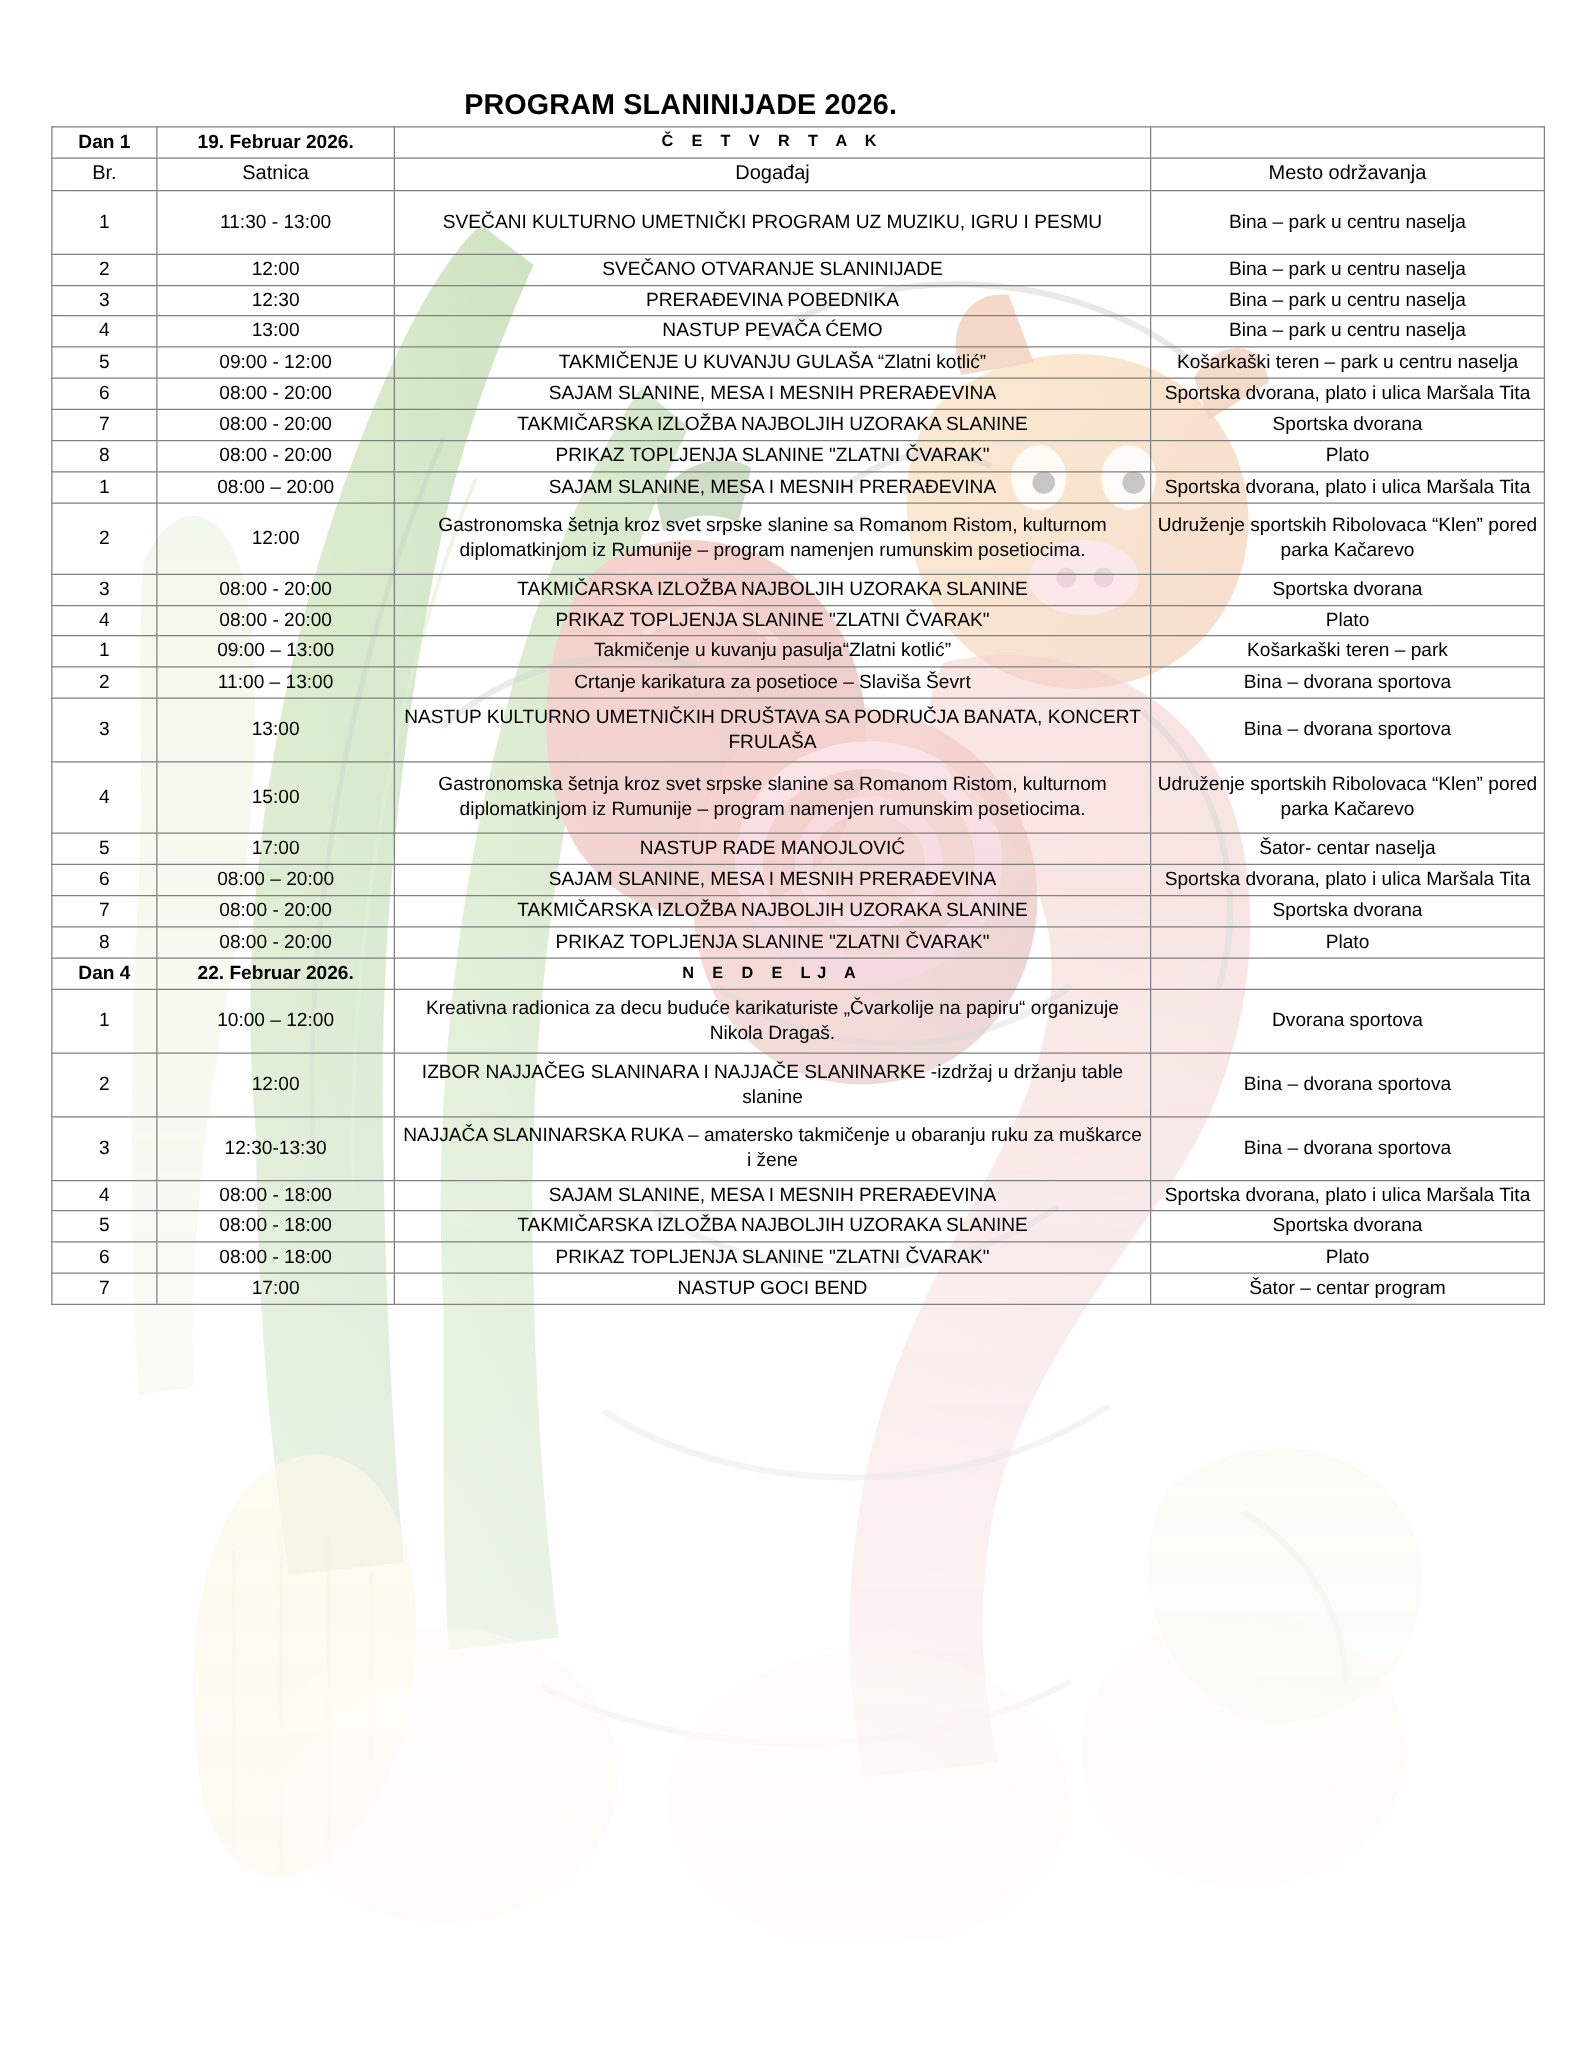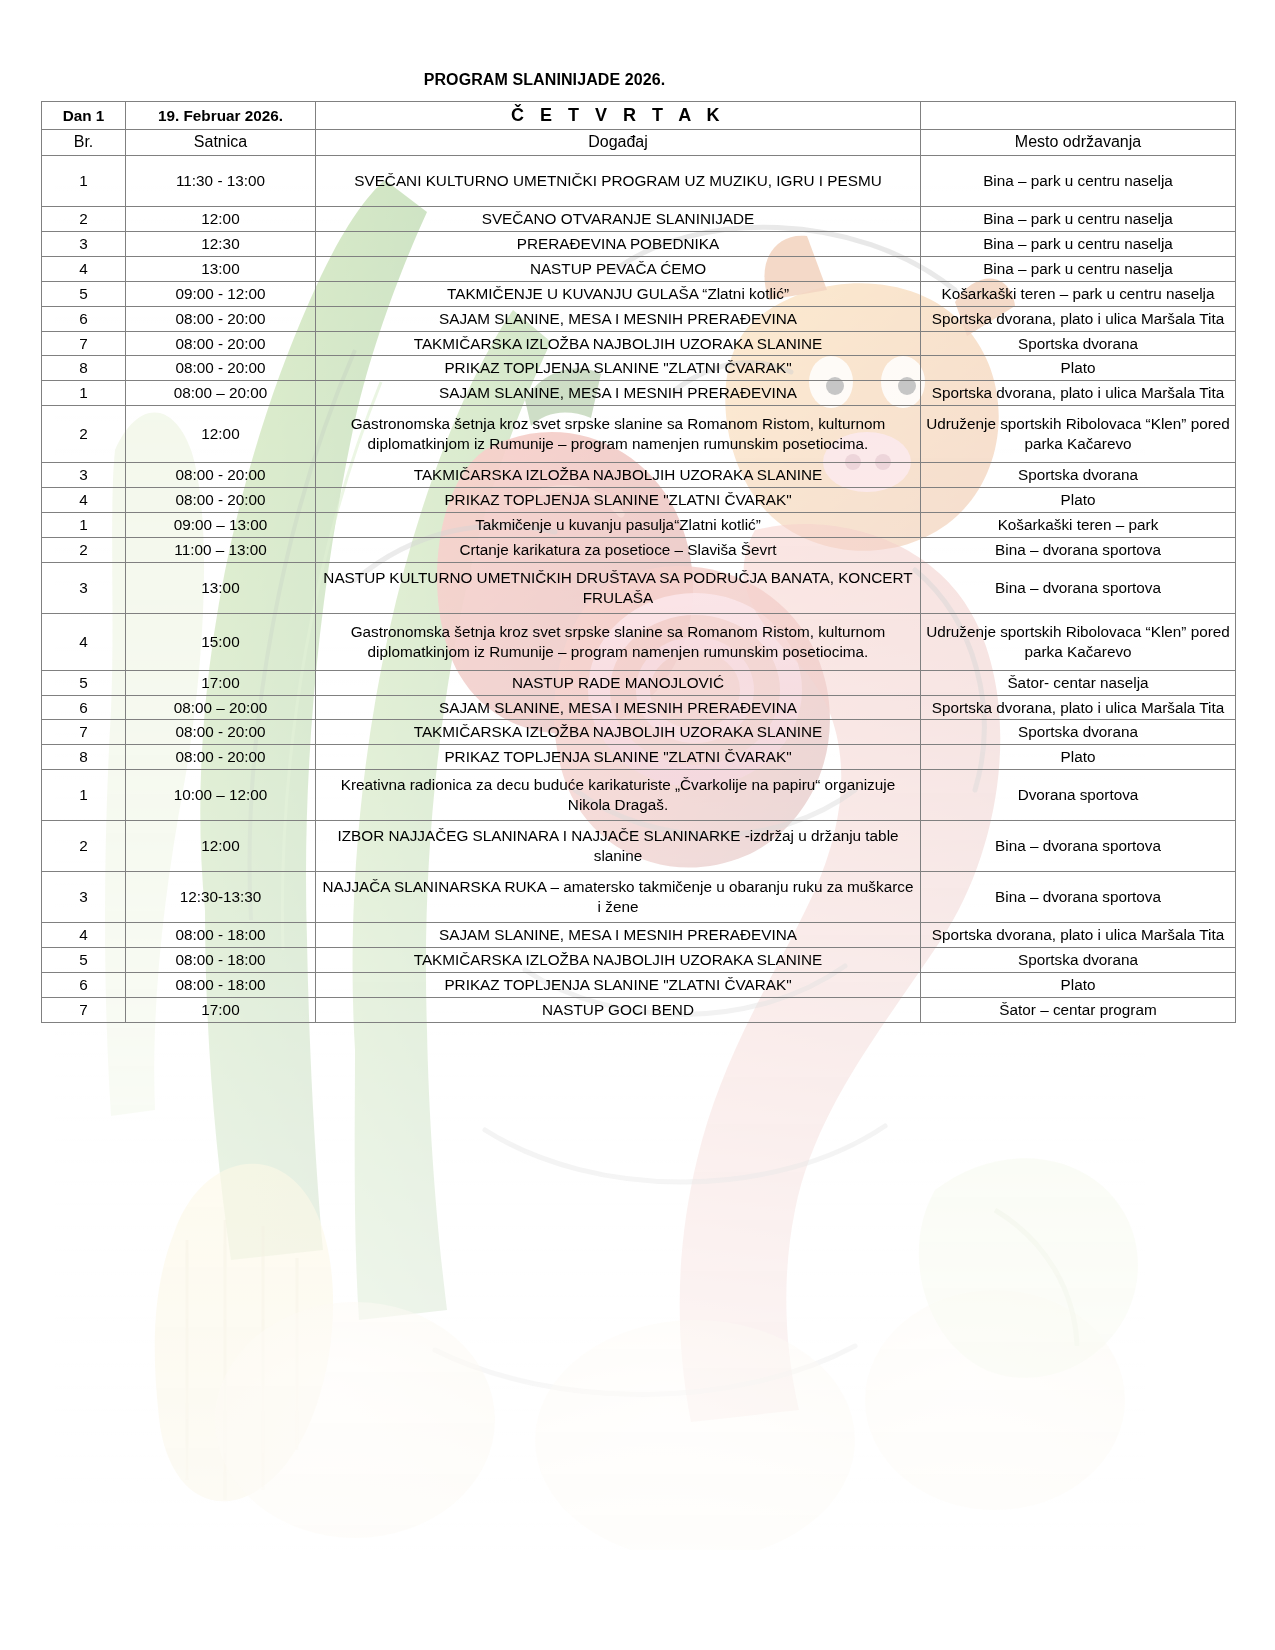--- a/index.html
+++ b/index.html
@@ -36,21 +36,21 @@
     z-index: 2;
     padding: 0;
   }
 
   #doc-title {
     position: absolute;
     top: 72px;
     left: 0;
     width: 1089px;
     text-align: center;
-    font-size: 16px;
+    font-size: 23px;
     font-weight: bold;
     letter-spacing: 0.1px;
     line-height: 1;
   }
 
   #program-table {
     position: absolute;
     top: 101px;
     left: 41px;
     width: 1194px;
@@ -67,21 +67,21 @@
     background: transparent;
   }
   .c-no   { width: 84px; }
   .c-time { width: 190px; }
   .c-ev   { width: 605px; }
   .c-loc  { width: 315px; }
 
   tr.day-row td { font-weight: bold; margin-top: 20px; }
   td.dayname {
     font-weight: bold;
-    font-size: 18px;
+    font-size: 13px;
     letter-spacing: 5.5px;
     padding-left: 5px;
   }
   td.blank { }
 
   tr.head-row td { font-weight: normal; font-size: 16px; }
 
   .tall-1 td { height: 46px; }
   .tall-2 td { height: 52px; }
 </style>
@@ -339,20 +339,26 @@
           <td>08:00 - 20:00</td>
           <td>TAKMIČARSKA IZLOŽBA NAJBOLJIH UZORAKA SLANINE</td>
           <td>Sportska dvorana</td>
         </tr>
         <tr>
           <td>8</td>
           <td>08:00 - 20:00</td>
           <td>PRIKAZ TOPLJENJA SLANINE "ZLATNI ČVARAK"</td>
           <td>Plato</td>
         </tr>
+        <tr class="day-row">
+          <td>Dan 4</td>
+          <td>22. Februar 2026.</td>
+          <td class="dayname">N E D E LJ A</td>
+          <td class="blank"></td>
+        </tr>
         <tr class="tall-1">
           <td>1</td>
           <td>10:00 – 12:00</td>
           <td>Kreativna radionica za decu buduće karikaturiste „Čvarkolije na papiru“ organizuje Nikola Dragaš.</td>
           <td>Dvorana sportova</td>
         </tr>
         <tr class="tall-1">
           <td>2</td>
           <td>12:00</td>
           <td>IZBOR NAJJAČEG SLANINARA I NAJJAČE SLANINARKE -izdržaj u držanju table slanine</td>

